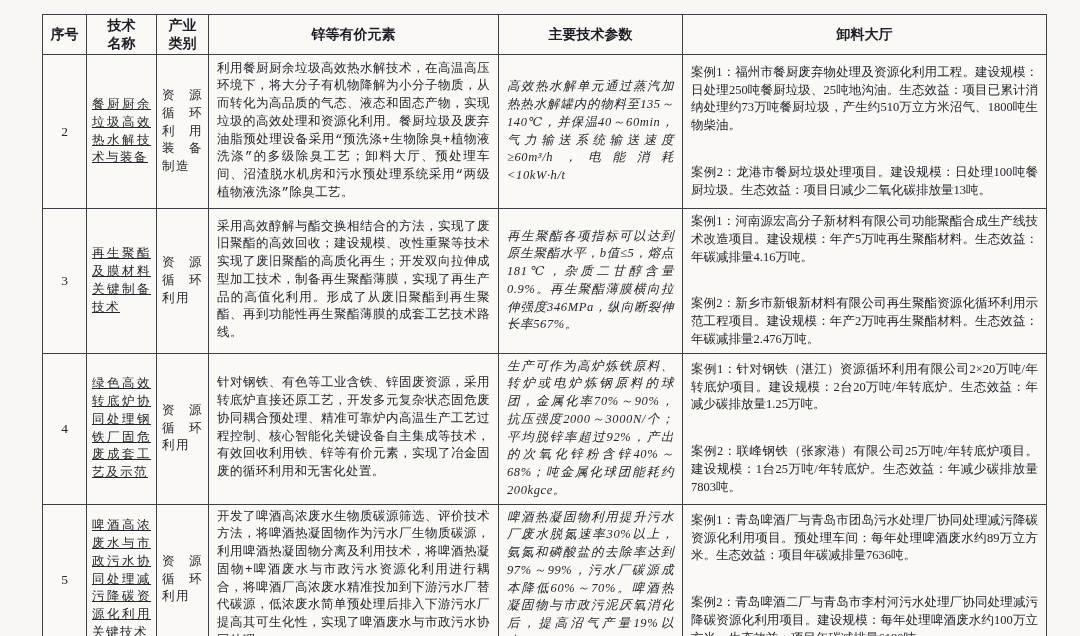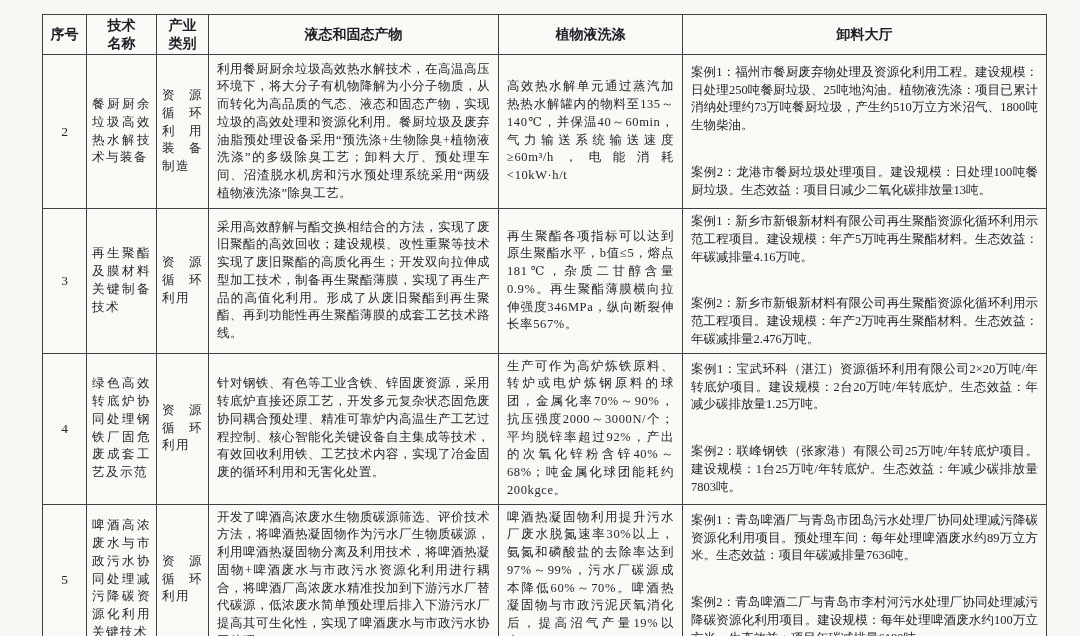--- a/index.html
+++ b/index.html
@@ -20,24 +20,24 @@
   col.c1{width:44px;} col.c2{width:70px;} col.c3{width:52px;}
   col.c4{width:290px;} col.c5{width:184px;} col.c6{width:364px;}
   th, td { border:1.6px solid #3f3f46; vertical-align:middle; }
   th {
     font-size:14px; font-weight:bold; text-align:center;
     white-space:pre-line; line-height:1.25; padding:2px;
     color:#1e1e26;
   }
   td { font-size:12.5px; line-height:1.42; padding:4px 8px; text-align:justify; }
   td.c-no   { text-align:center; font-size:13.5px; }
-  td.c-name { padding:4px 5px; letter-spacing:1.5px; }
+  td.c-name { padding:4px 5px; letter-spacing:1.5px;text-decoration:underline; }
   td.c-ind  { padding:4px 5px; letter-spacing:1.5px; }
-  td.c-proc { letter-spacing:0.4px; }
-  td.c-param{ letter-spacing:0.6px; }
+  td.c-proc { letter-spacing:0.4px;font-family:Liberation Mono, monospace; }
+  td.c-param{ letter-spacing:0.6px;font-style:italic; }
   td.c-case p { margin:0; }
   td.c-case p + p { margin-top:29px; }
 </style>
 </head>
 <body>
 
 <div class="page">
   <table class="doc">
     <colgroup>
       <col class="c1">
@@ -47,56 +47,56 @@
         <col class="c5">
         <col class="c6">
     </colgroup>
     <thead>
       <tr style="height:31px;margin-top:26px;">
         <th>序号</th>
         <th>技术
 名称</th>
         <th>产业
 类别</th>
-        <th>液态和固态产物</th>
-        <th>植物液洗涤</th>
+        <th>锌等有价元素</th>
+        <th>主要技术参数</th>
         <th>卸料大厅</th>
       </tr>
     </thead>
     <tbody>
       <tr style="height:154px;">
         <td class="c-no">2</td>
         <td class="c-name">餐厨厨余垃圾高效热水解技术与装备</td>
         <td class="c-ind">资源循环利用装备制造</td>
         <td class="c-proc">利用餐厨厨余垃圾高效热水解技术，在高温高压环境下，将大分子有机物降解为小分子物质，从而转化为高品质的气态、液态和固态产物，实现垃圾的高效处理和资源化利用。餐厨垃圾及废弃油脂预处理设备采用“预洗涤+生物除臭+植物液洗涤”的多级除臭工艺；卸料大厅、预处理车间、沼渣脱水机房和污水预处理系统采用“两级植物液洗涤”除臭工艺。</td>
         <td class="c-param">高效热水解单元通过蒸汽加热热水解罐内的物料至135～140℃，并保温40～60min，气力输送系统输送速度≥60m³/h，电能消耗&lt;10kW·h/t</td>
         <td class="c-case">
-          <p>案例1：福州市餐厨废弃物处理及资源化利用工程。建设规模：日处理250吨餐厨垃圾、25吨地沟油。植物液洗涤：项目已累计消纳处理约73万吨餐厨垃圾，产生约510万立方米沼气、1800吨生物柴油。</p>
+          <p>案例1：福州市餐厨废弃物处理及资源化利用工程。建设规模：日处理250吨餐厨垃圾、25吨地沟油。生态效益：项目已累计消纳处理约73万吨餐厨垃圾，产生约510万立方米沼气、1800吨生物柴油。</p>
           <p>案例2：龙港市餐厨垃圾处理项目。建设规模：日处理100吨餐厨垃圾。生态效益：项目日减少二氧化碳排放量13吨。</p>
         </td>
       </tr>
       <tr style="height:142px;">
         <td class="c-no">3</td>
         <td class="c-name">再生聚酯及膜材料关键制备技术</td>
         <td class="c-ind">资源循环利用</td>
         <td class="c-proc">采用高效醇解与酯交换相结合的方法，实现了废旧聚酯的高效回收；建设规模、改性重聚等技术实现了废旧聚酯的高质化再生；开发双向拉伸成型加工技术，制备再生聚酯薄膜，实现了再生产品的高值化利用。形成了从废旧聚酯到再生聚酯、再到功能性再生聚酯薄膜的成套工艺技术路线。</td>
         <td class="c-param">再生聚酯各项指标可以达到原生聚酯水平，b值≤5，熔点181℃，杂质二甘醇含量0.9%。再生聚酯薄膜横向拉伸强度346MPa，纵向断裂伸长率567%。</td>
         <td class="c-case">
-          <p>案例1：新乡市新银新材料有限公司再生聚酯资源化循环利用示范工程项目。建设规模：年产5万吨再生聚酯材料。生态效益：年碳减排量4.16万吨。</p>
+          <p>案例1：河南源宏高分子新材料有限公司功能聚酯合成生产线技术改造项目。建设规模：年产5万吨再生聚酯材料。生态效益：年碳减排量4.16万吨。</p>
           <p>案例2：新乡市新银新材料有限公司再生聚酯资源化循环利用示范工程项目。建设规模：年产2万吨再生聚酯材料。生态效益：年碳减排量2.476万吨。</p>
         </td>
       </tr>
       <tr style="height:143px;">
         <td class="c-no">4</td>
         <td class="c-name">绿色高效转底炉协同处理钢铁厂固危废成套工艺及示范</td>
         <td class="c-ind">资源循环利用</td>
-        <td class="c-proc">针对钢铁、有色等工业含铁、锌固废资源，采用转底炉直接还原工艺，开发多元复杂状态固危废协同耦合预处理、精准可靠炉内高温生产工艺过程控制、核心智能化关键设备自主集成等技术，有效回收利用铁、工艺技术内容，实现了冶金固废的循环利用和无害化处置。</td>
+        <td class="c-proc">针对钢铁、有色等工业含铁、锌固废资源，采用转底炉直接还原工艺，开发多元复杂状态固危废协同耦合预处理、精准可靠炉内高温生产工艺过程控制、核心智能化关键设备自主集成等技术，有效回收利用铁、锌等有价元素，实现了冶金固废的循环利用和无害化处置。</td>
         <td class="c-param">生产可作为高炉炼铁原料、转炉或电炉炼钢原料的球团，金属化率70%～90%，抗压强度2000～3000N/个；平均脱锌率超过92%，产出的次氧化锌粉含锌40%～68%；吨金属化球团能耗约200kgce。</td>
         <td class="c-case">
-          <p>案例1：宝武环科（湛江）资源循环利用有限公司2×20万吨/年转底炉项目。建设规模：2台20万吨/年转底炉。生态效益：年减少碳排放量1.25万吨。</p>
+          <p>案例1：针对钢铁（湛江）资源循环利用有限公司2×20万吨/年转底炉项目。建设规模：2台20万吨/年转底炉。生态效益：年减少碳排放量1.25万吨。</p>
           <p>案例2：联峰钢铁（张家港）有限公司25万吨/年转底炉项目。建设规模：1台25万吨/年转底炉。生态效益：年减少碳排放量7803吨。</p>
         </td>
       </tr>
       <tr style="height:144px;">
         <td class="c-no">5</td>
         <td class="c-name">啤酒高浓废水与市政污水协同处理减污降碳资源化利用关键技术</td>
         <td class="c-ind">资源循环利用</td>
         <td class="c-proc">开发了啤酒高浓废水生物质碳源筛选、评价技术方法，将啤酒热凝固物作为污水厂生物质碳源，利用啤酒热凝固物分离及利用技术，将啤酒热凝固物+啤酒废水与市政污水资源化利用进行耦合，将啤酒厂高浓废水精准投加到下游污水厂替代碳源，低浓废水简单预处理后排入下游污水厂提高其可生化性，实现了啤酒废水与市政污水协同处理。</td>
         <td class="c-param">啤酒热凝固物利用提升污水厂废水脱氮速率30%以上，氨氮和磷酸盐的去除率达到97%～99%，污水厂碳源成本降低60%～70%。啤酒热凝固物与市政污泥厌氧消化后，提高沼气产量19%以上。</td>
         <td class="c-case">

